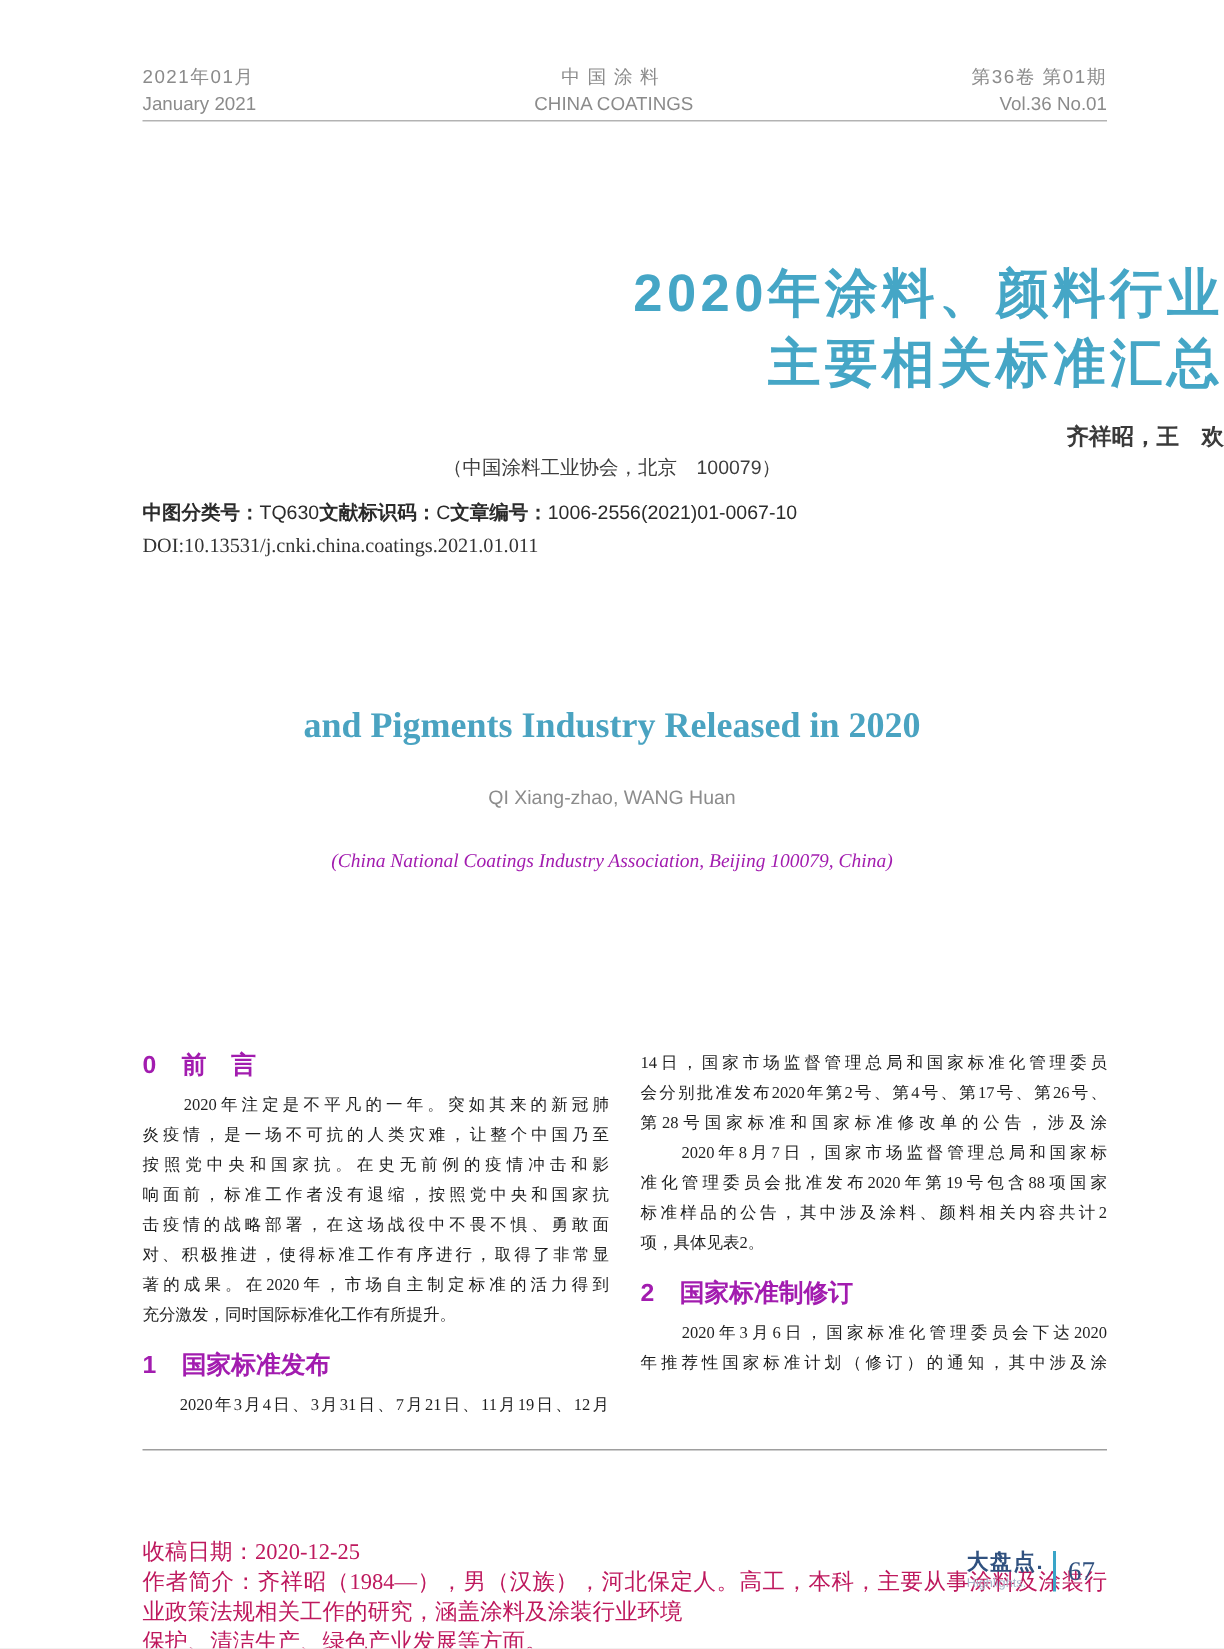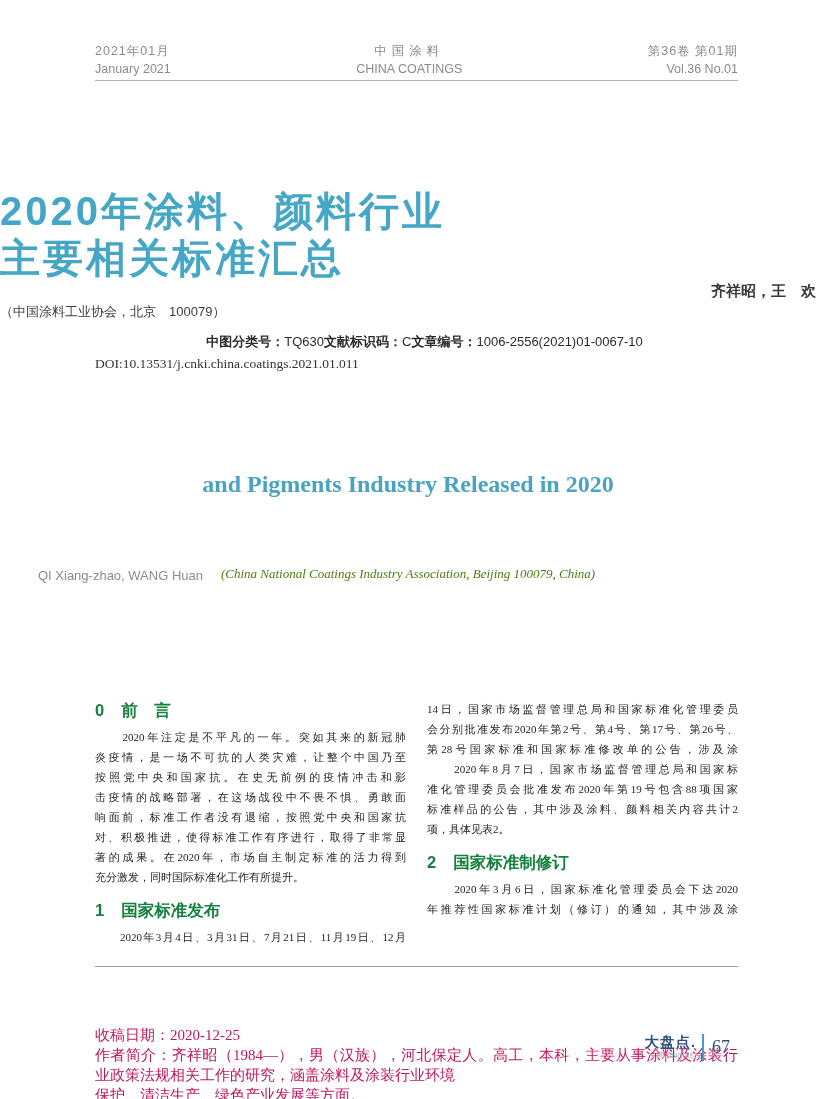--- a/index.html
+++ b/index.html
@@ -25,96 +25,96 @@
   .header .cn { letter-spacing:1px; }
   .header .h-center .cn { letter-spacing:5px; }
   .header-rule {
     position:absolute; left:95px; right:78px; top:80px;
     border-top:1px solid #b3b3b3;
   }
 
   
   .cn-title {
     position:absolute; left:0; right:0; top:172px;
-    text-align:left;
-    font-family:"Liberation Sans", sans-serif;
-    font-weight:bold;
-    font-size:40px; line-height:47px;
+    text-align:right;
+    font-family:"Liberation Sans", sans-serif;
+    font-weight:bold;
+    font-size:35px; line-height:47px;
     letter-spacing:3px;
     color:#45a6c6;
-    margin-top:16px;
   }
   .cn-authors {
     position:absolute; left:0; right:0; top:282px;
     text-align:right;
     font-family:"Liberation Sans", sans-serif;
     font-weight:bold;
     font-size:15px; color:#3a3a3a;
   }
   .cn-affil {
     position:absolute; left:0; right:0; top:303px;
+    text-align:center;
     font-family:"Liberation Sans", sans-serif;
     font-size:13px; color:#3d3d3d;
   }
 
   
   .meta-row {
     position:absolute; left:95px; right:62px; top:333px;
-    display:flex; justify-content:center;
+    display:flex; justify-content:flex-start;
     font-family:"Liberation Sans", sans-serif;
     font-size:13px; color:#2b2b2b;
   }
   .meta-row b { font-weight:bold; }
   .doi-line {
     position:absolute; left:95px; top:356px;
     font-family:"Liberation Serif", serif;
     font-size:13.5px; color:#333333;
   }
 
   
   .en-title {
     position:absolute; left:0; right:0; top:468px;
     text-align:center;
     font-family:"Liberation Serif", serif;
     font-weight:bold;
     font-size:24px; line-height:33px;
     color:#4aa3c1;
   }
   .en-authors {
-    position:absolute; left:0; right:0; top:568px;
-    text-align:left;
-    font-family:"Liberation Sans", sans-serif;
-    font-size:13px; color:#8c8c8c;margin-left:38px;
+    position:absolute; left:0; right:0; top:524px;
+    text-align:center;
+    font-family:"Liberation Sans", sans-serif;
+    font-size:13px; color:#8c8c8c;
   }
   .en-affil {
     position:absolute; left:0; right:0; top:566px;
     text-align:center;
     font-family:"Liberation Serif", serif;
     font-style:italic;
-    font-size:13px; color:#4d7c0f;
+    font-size:13px; color:#a21caf;
   }
 
   
   .body-cols {
     position:absolute; left:95px; right:78px; top:699px;
     display:flex; gap:21px;
   }
   .col { flex:1 1 0; min-width:0; }
   .body-line {
     font-size:11px; line-height:20px;
     color:#1e1e1e;
     text-align:justify;
   }
   .body-line.fill { text-align-last:justify; }
   .sec-heading {
     margin:12px 0 6px;
     font-family:"Liberation Sans", sans-serif;
     font-weight:bold;
     font-size:16.5px; line-height:22px;
-    color:#15803d;
+    color:#a21caf;
   }
   .col .sec-heading:first-child { margin-top:0; }
   .sec-num { display:inline-block; margin-right:17px; }
 
   
   .footer-rule {
     position:absolute; left:95px; right:78px; top:966px;
     border-top:1px solid #9e9e9e;
   }
   .footer {
@@ -122,21 +122,21 @@
     font-size:15px; line-height:20px;
     color:#be185d;
     text-align:justify;
   }
 
   
   .badge {
     position:absolute; right:86px; top:1034px;
     display:flex; align-items:center;
   }
-  .badge-text { text-align:right; }
+  .badge-text { }
   .badge-cn {
     font-family:"Liberation Sans", sans-serif;
     font-weight:bold;
     font-size:14.5px; line-height:15px;
     letter-spacing:1px;
     color:#30517f;
   }
   .badge-en {
     font-family:"Liberation Sans", sans-serif;
     font-size:8.5px; line-height:10px;
@@ -193,22 +193,22 @@
   </div>
   <div class="en-authors">QI Xiang-zhao, WANG Huan</div>
   <div class="en-affil">(China National Coatings Industry Association, Beijing 100079, China)</div>
 
   <div class="body-cols">
     <div class="col">
         <div class="sec-heading"><span class="sec-num">0</span><span>前　言</span></div>
         <div class="body-line fill">　　2020年注定是不平凡的一年。突如其来的新冠肺</div>
         <div class="body-line fill">炎疫情，是一场不可抗的人类灾难，让整个中国乃至</div>
         <div class="body-line fill">按照党中央和国家抗。在史无前例的疫情冲击和影</div>
+        <div class="body-line fill">响面前，标准工作者没有退缩，按照党中央和国家抗</div>
         <div class="body-line fill">击疫情的战略部署，在这场战役中不畏不惧、勇敢面</div>
-        <div class="body-line fill">响面前，标准工作者没有退缩，按照党中央和国家抗</div>
         <div class="body-line fill">对、积极推进，使得标准工作有序进行，取得了非常显</div>
         <div class="body-line fill">著的成果。在2020年，市场自主制定标准的活力得到</div>
         <div class="body-line">充分激发，同时国际标准化工作有所提升。</div>
         <div class="sec-heading"><span class="sec-num">1</span><span>国家标准发布</span></div>
         <div class="body-line fill">　　2020年3月4日、3月31日、7月21日、11月19日、12月</div>
       </div>
     <div class="col">
         <div class="body-line fill">14日，国家市场监督管理总局和国家标准化管理委员</div>
         <div class="body-line fill">会分别批准发布2020年第2号、第4号、第17号、第26号、</div>
         <div class="body-line fill">第28号国家标准和国家标准修改单的公告，涉及涂</div>

